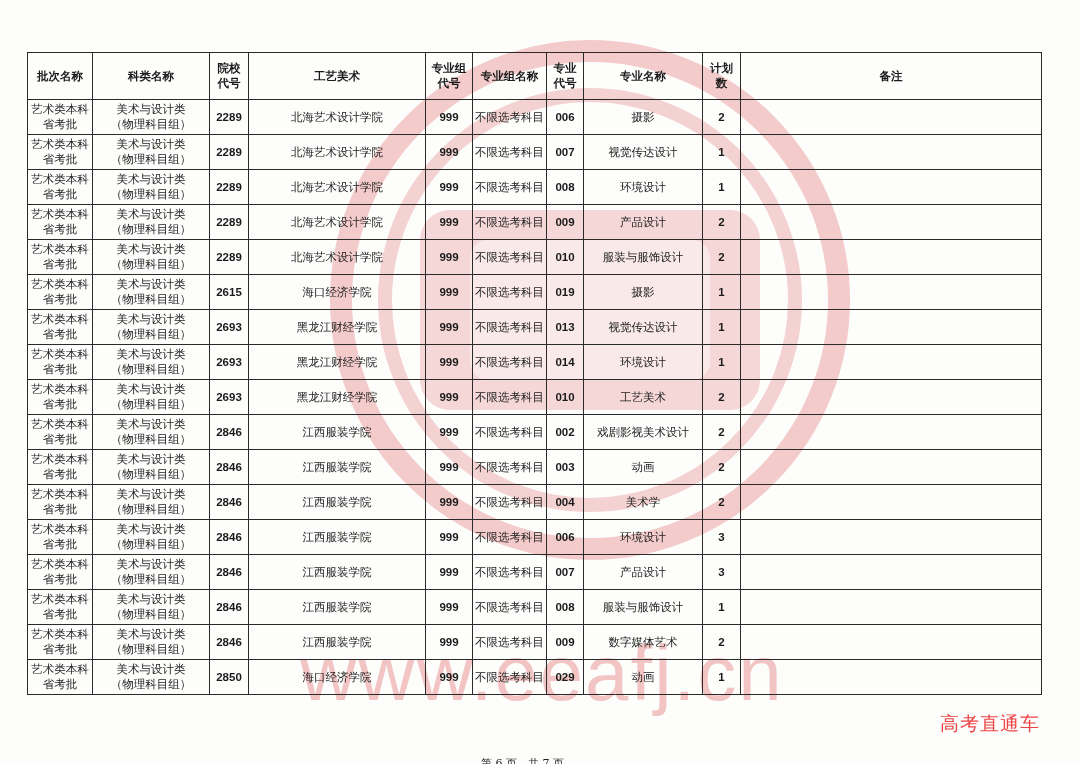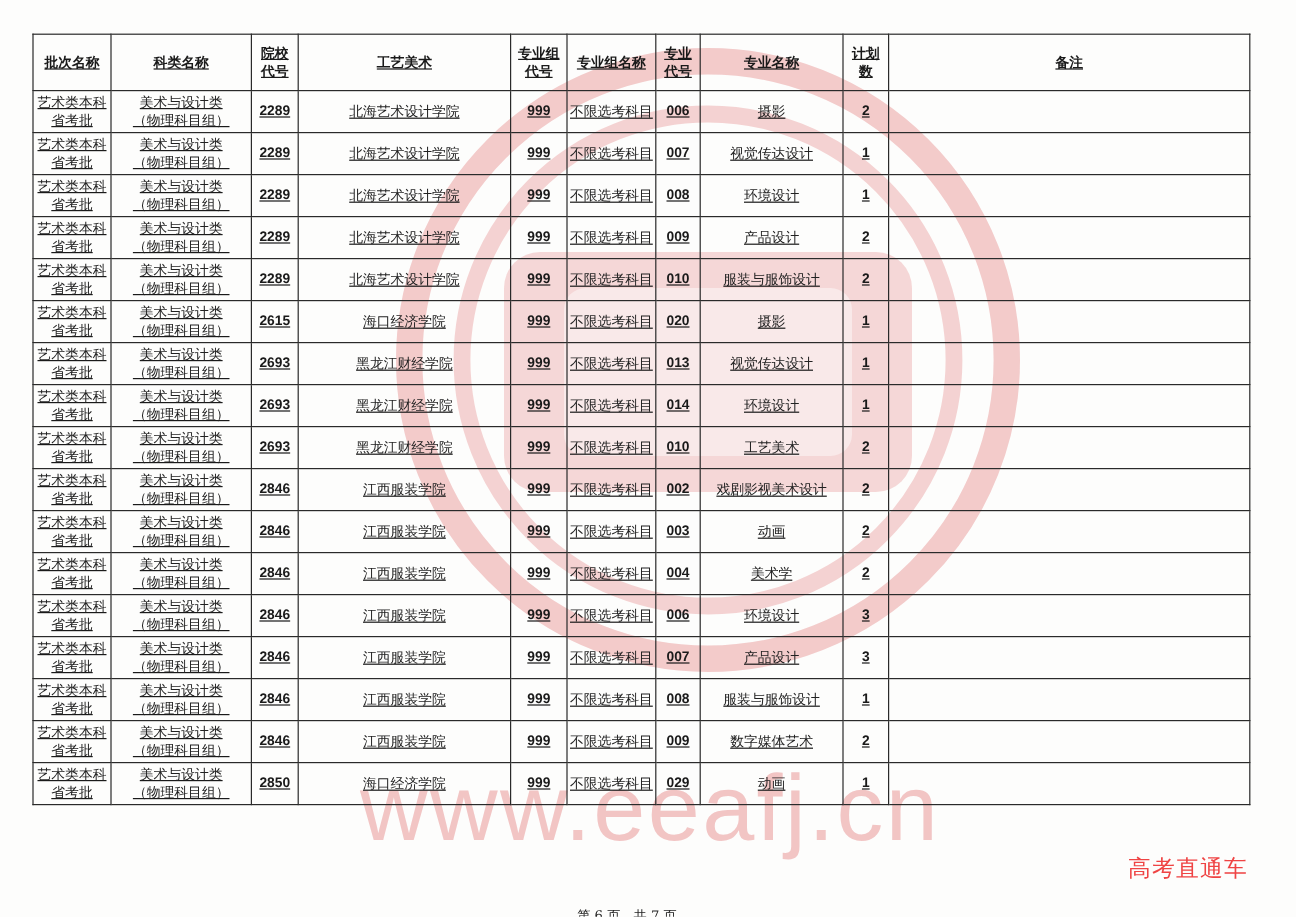--- a/index.html
+++ b/index.html
@@ -15,23 +15,23 @@
   .wm-ring-inner { left:378px; top:88px; width:424px; height:424px; border-radius:50%;
     border:14px solid rgba(226,120,120,0.32); box-sizing:border-box; }
   .wm-center { left:420px; top:210px; width:340px; height:200px;
     background:rgba(226,120,120,0.28); border-radius:30px; }
   .wm-center-inner { left:470px; top:240px; width:240px; height:140px;
     background:rgba(255,255,255,0.45); border-radius:18px; }
   .wm-url { left:300px; top:628px; font-family:"Liberation Sans", sans-serif; font-size:78px;
     color:rgba(226,120,120,0.42); letter-spacing:2px; }
 
   table.plan {
-    position:absolute; left:27px; top:28px; z-index:2;
+    position:absolute; left:27px; top:52px; z-index:2;
     border-collapse:collapse; table-layout:fixed;
-    width:1014px; background:transparent;text-decoration:underline;
+    width:1014px; background:transparent;
   }
   table.plan th, table.plan td {
     border:1.4px solid #2a2a2a; padding:0; font-size:11.5px; line-height:14px;
     text-align:center; vertical-align:middle; overflow:hidden; white-space:nowrap;
   }
   table.plan th { height:46px; font-weight:bold; font-size:11.5px; }
   table.plan td { height:34px; }
   td.left { text-align:left; padding-left:4px;margin-left:44px; }
   td.num { font-family:"Liberation Sans", sans-serif; font-weight:bold; font-size:12.5px; }
   td.small { font-size:11px; color:#222; }
@@ -187,21 +187,21 @@
             <span class="two">省考批</span>
           </td>
           <td class="small">
             <span class="two">美术与设计类</span>
             <span class="two">（物理科目组）</span>
           </td>
           <td class="num">2615</td>
           <td class="left small">海口经济学院</td>
           <td class="num">999</td>
           <td class="small">不限选考科目</td>
-          <td class="num">020</td>
+          <td class="num">019</td>
           <td class="left small">摄影</td>
           <td class="num">1</td>
           <td class=""></td>
         </tr>
         <tr>
           <td class="small">
             <span class="two">艺术类本科</span>
             <span class="two">省考批</span>
           </td>
           <td class="small">

